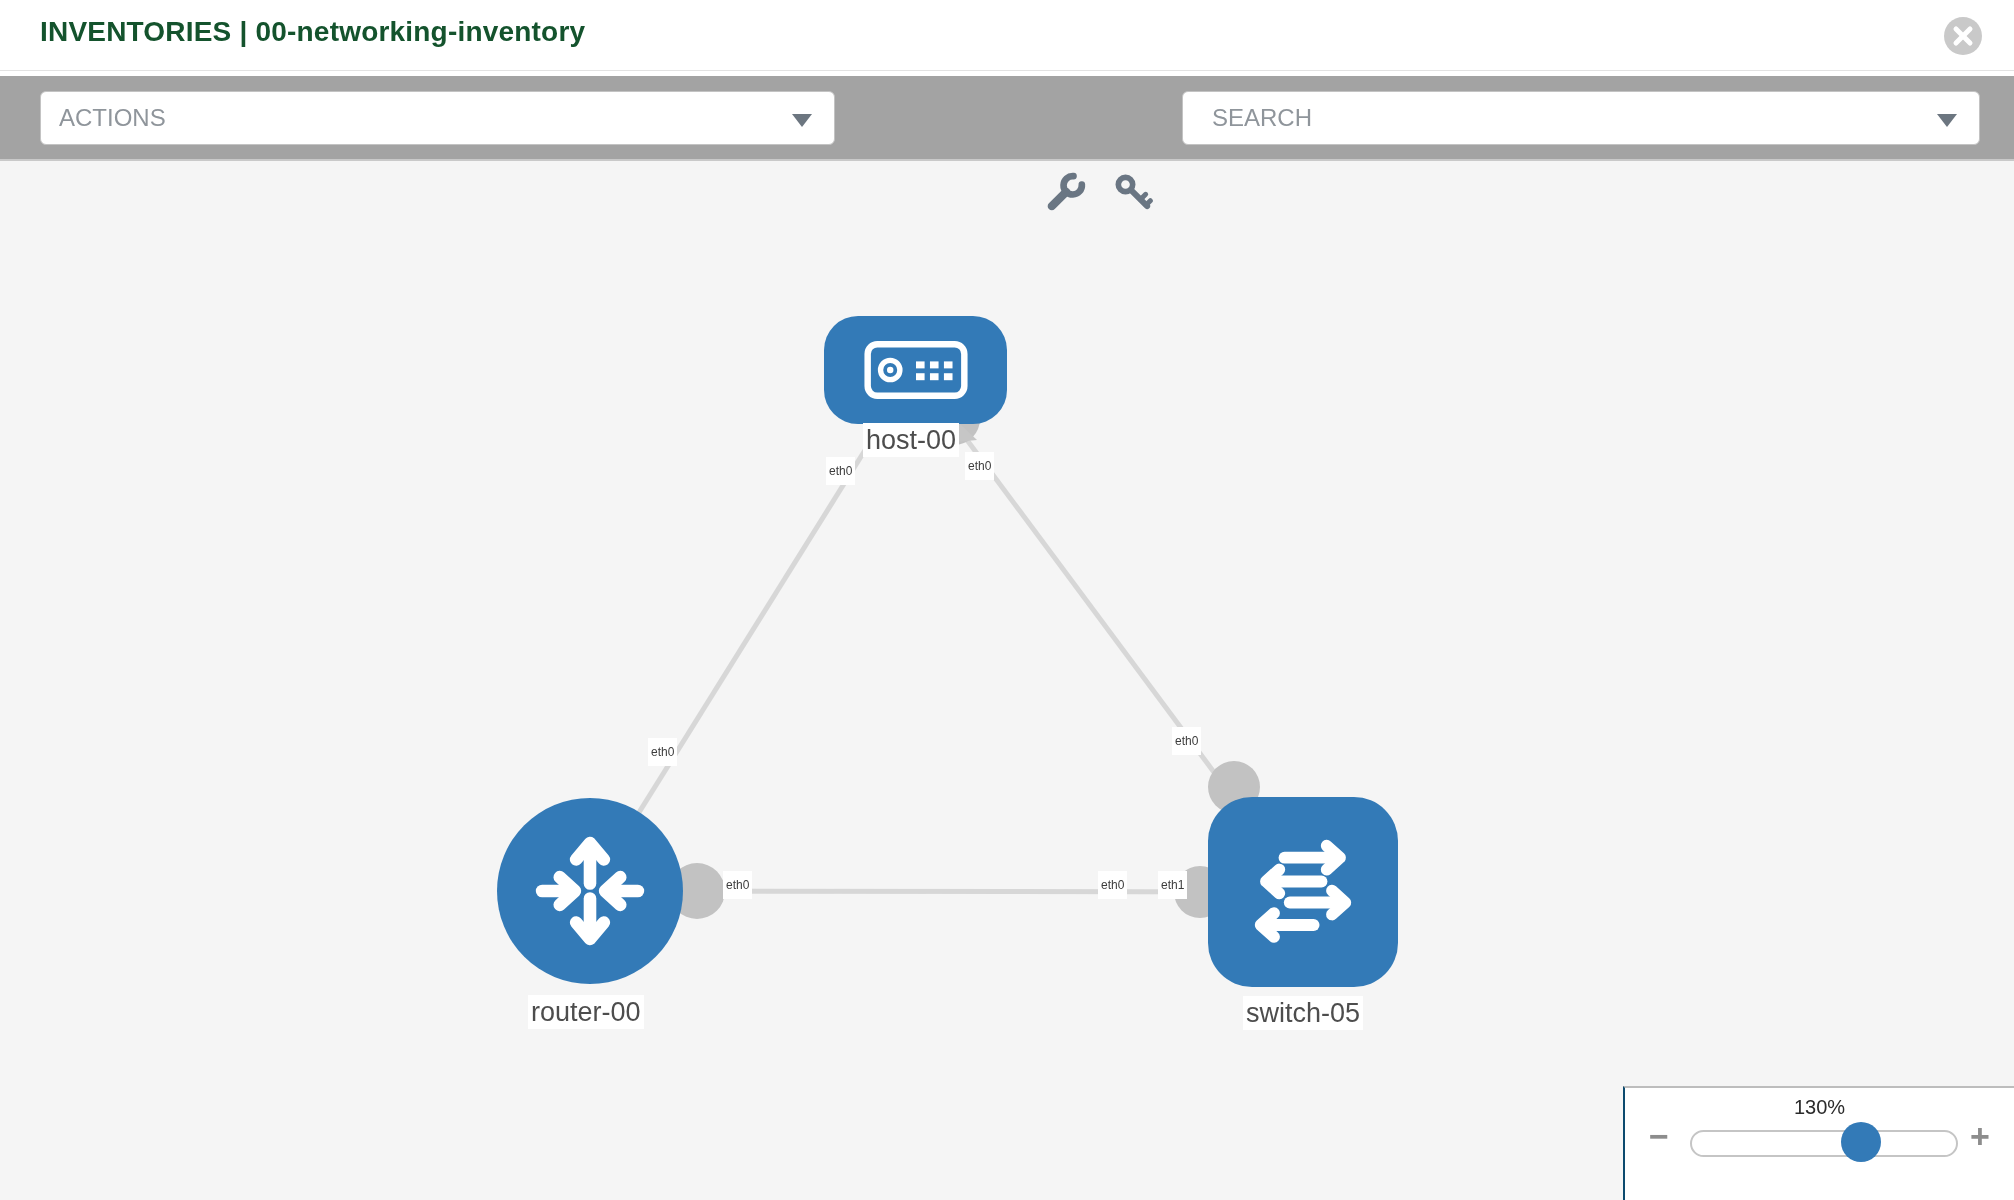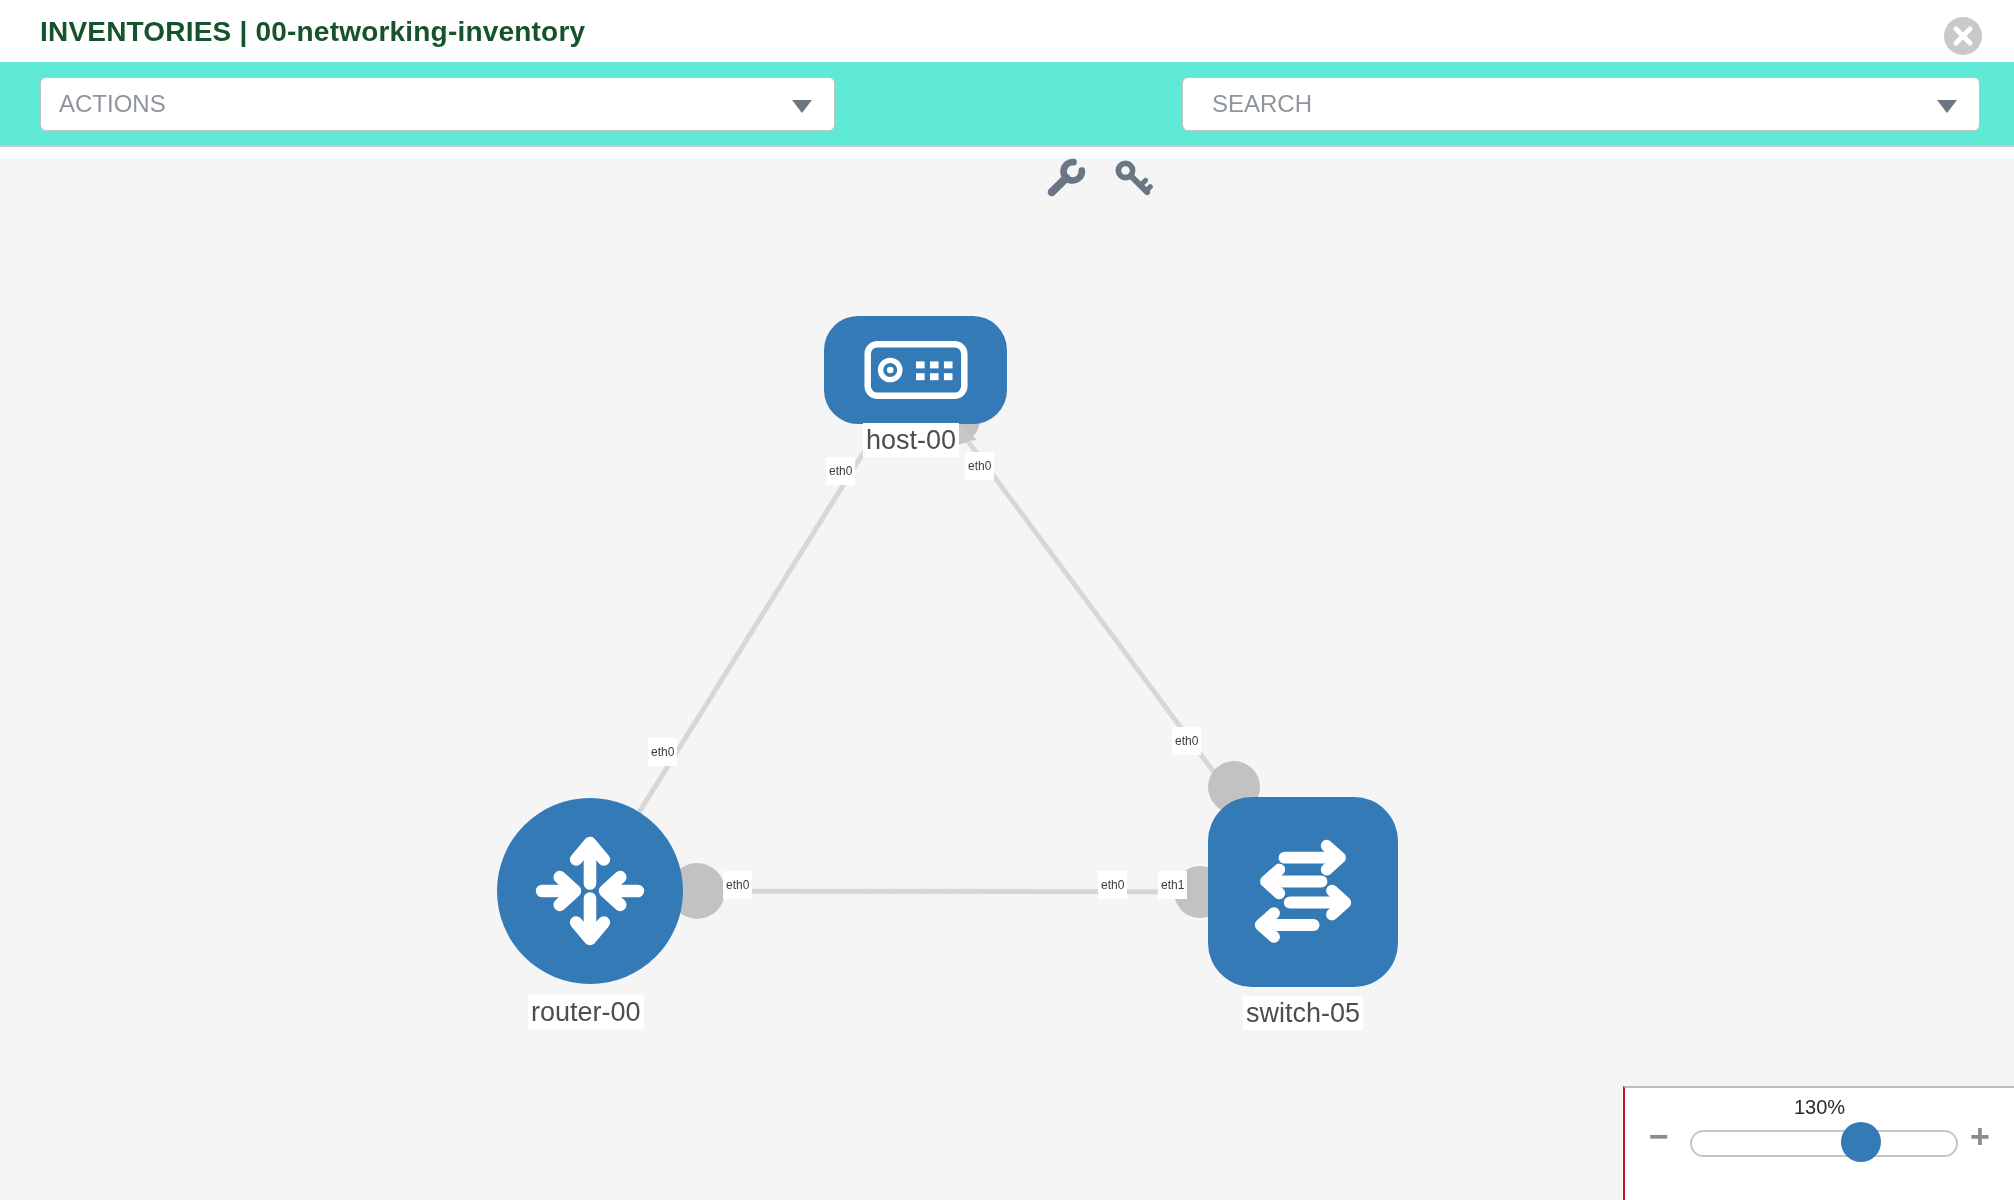--- a/index.html
+++ b/index.html
@@ -10,21 +10,21 @@
   
   .header { position:absolute; left:0; top:0; width:2014px; height:71px; background:#ffffff;
             border-bottom:1px solid #e2e2e2; z-index:10; }
   .page-title { position:absolute; left:40px; top:16px; font-size:28px; font-weight:bold;
                 color:#14532d; letter-spacing:0.2px; }
   .close-btn { position:absolute; left:1944px; top:17px; width:38px; height:38px; border-radius:50%;
                background:#c9c9c9; cursor:pointer; }
   .close-btn svg { position:absolute; left:8px; top:8px; }
 
   
-  .toolbar { position:absolute; left:0; top:62px; width:2014px; height:85px; background:#5eead4;
+  .toolbar { position:absolute; left:0; top:76px; width:2014px; height:85px; background:#a3a3a3;
              border-bottom:2px solid #c9c9c9; z-index:10; }
   .combo { position:absolute; top:15px; height:54px; background:#fff; border:1px solid #c3c3c3;
            border-radius:6px; display:flex; align-items:center; }
   .combo-actions { left:40px; width:795px; }
   .combo-search  { left:1182px; width:798px; }
   .combo-label { margin-left:18px; font-size:24px; color:#8f959b; }
   .combo input { border:none; outline:none; flex:1; margin-left:29px; font-size:24px; color:#555;
                  font-family:"Liberation Sans","DejaVu Sans",sans-serif; background:transparent; }
   .combo input::placeholder { color:#8f959b; opacity:1; }
   .caret { position:absolute; right:22px; top:22px; width:0; height:0;
@@ -54,21 +54,21 @@
   .chip-link-hr     { left:648px;  top:738px; }
   .chip-link-hs     { left:1172px; top:727px; }
   .chip-router-name { left:528px;  top:995px; }
   .chip-router-eth  { left:723px;  top:871px; }
   .chip-switch-name { left:1243px; top:996px; }
   .chip-sw-under    { left:1098px; top:871px; z-index:5; }
   .chip-sw-over     { left:1158px; top:871px; z-index:6; }
 
   
   .zoom-panel { position:absolute; left:1623px; top:1086px; width:391px; height:114px; background:#fff;
-                border-top:2px solid #bdbdbd; border-left:2px solid #b91c1c; z-index:10; }
+                border-top:2px solid #bdbdbd; border-left:2px solid #0c4a6e; z-index:10; }
   .zoom-level { position:absolute; left:0; top:8px; width:100%; text-align:center; font-size:20px;
                 color:#2b2b2b; }
   .zoom-minus, .zoom-plus { position:absolute; top:18px; font-size:34px; font-weight:bold; color:#8d8d8d;
                 cursor:pointer; line-height:60px; }
   .zoom-minus { left:24px; }
   .zoom-plus  { left:345px; }
   .zoom-track { position:absolute; left:65px; top:42px; width:268px; height:27px; background:#fff;
                 border:2px solid #c5c5c5; border-radius:14px; cursor:pointer; }
   .zoom-knob { position:absolute; left:216px; top:34px; width:40px; height:40px; border-radius:50%;
                background:#337ab7; cursor:grab; }

